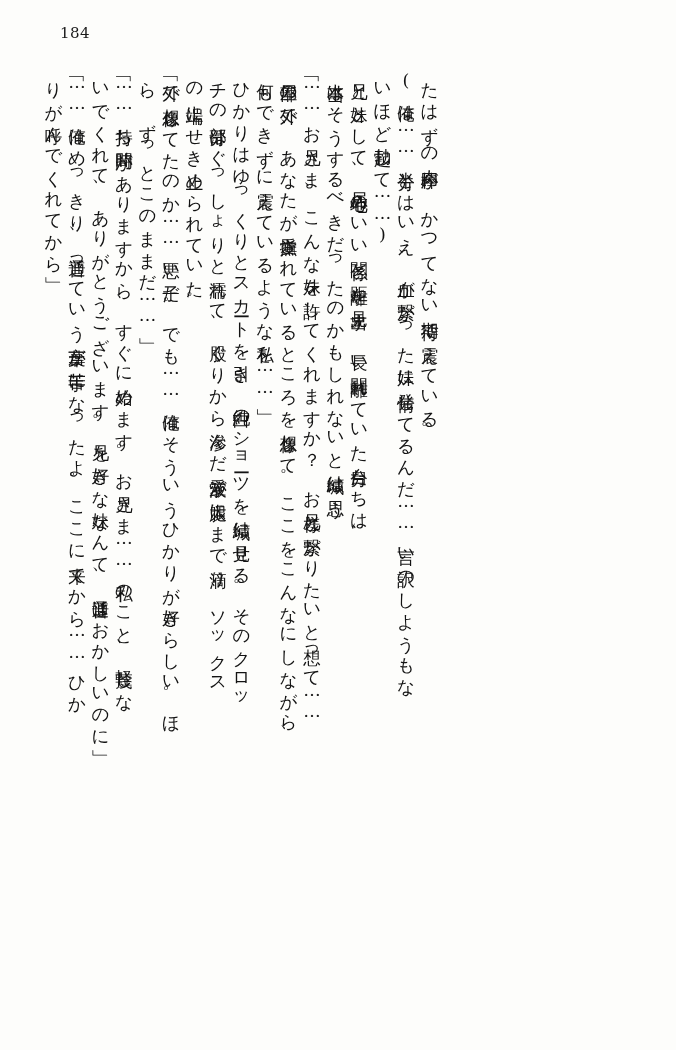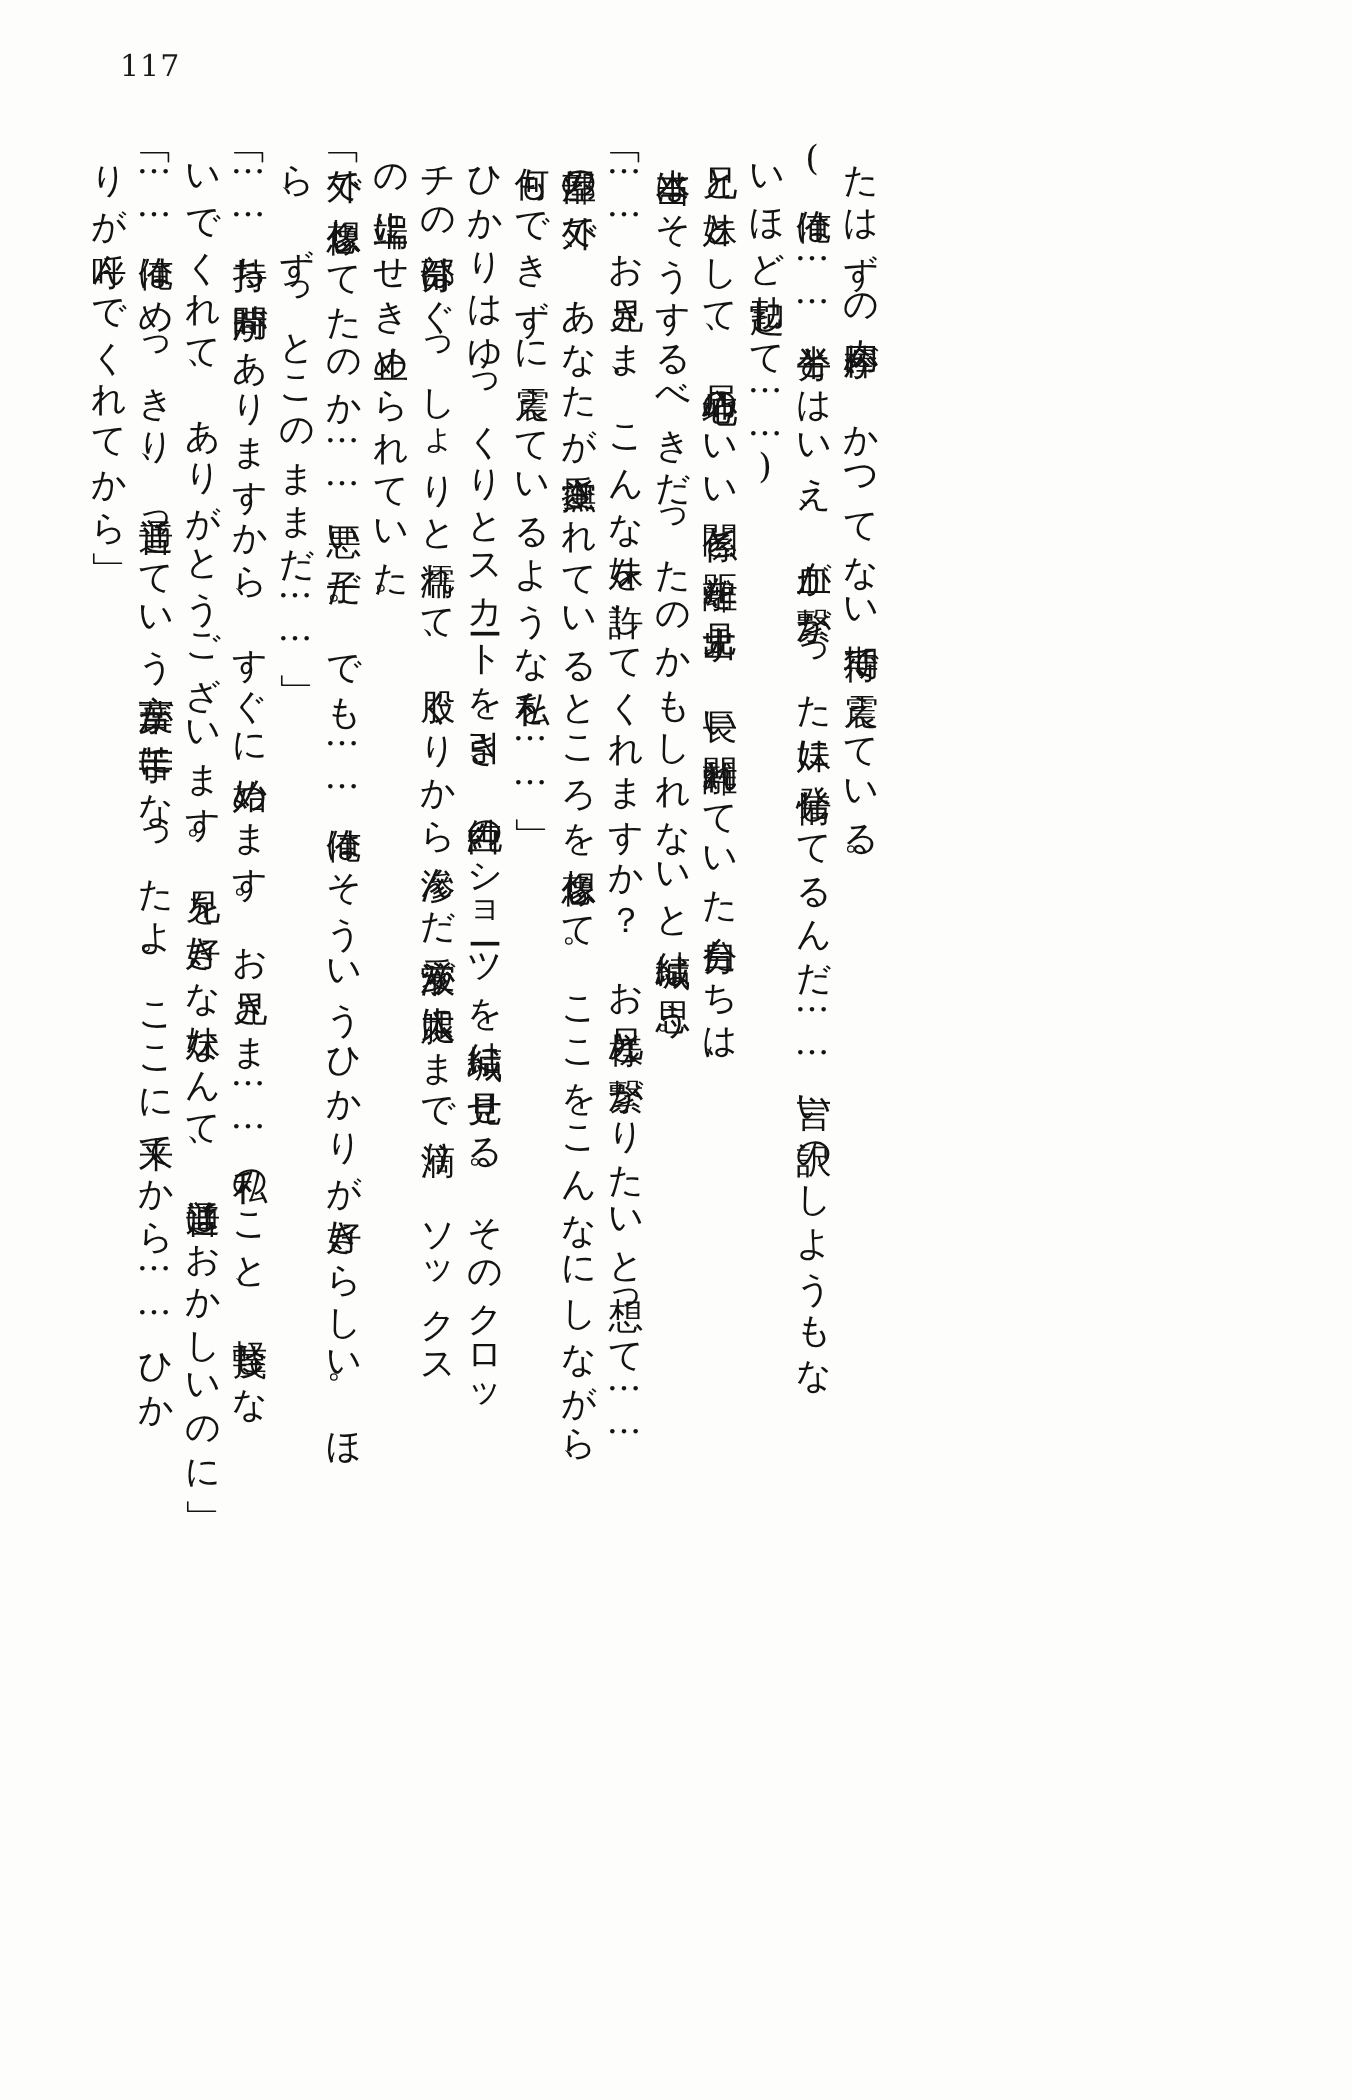--- a/index.html
+++ b/index.html
@@ -55,21 +55,21 @@
     word-break: break-all;
     color: #131313;
     -webkit-font-smoothing: antialiased;
   }
 </style>
 </head>
 <body>
 
 <div class="page">
 
-  <div class="page-number">117</div>
+  <div class="page-number">184</div>
 
   <div class="text-block">
     <div class="column">りが呼んでくれてから」</div>
     <div class="column">「……俺はめっきり、普通っていう言葉が苦手になったよ。ここに来てから……ひか</div>
     <div class="column">いでくれて、ありがとうございます。兄を好きな妹なんて、普通はおかしいのに」</div>
     <div class="column">「……持ち時間がありますから、すぐに始めます。お兄さま……私のこと、軽蔑しな</div>
     <div class="column">ら、ずっとこのままだ……」</div>
     <div class="column">「外で想像してたのか……悪い子だ。でも……俺はそういうひかりが好きらしい。ほ</div>
     <div class="column">の上端にせき止められていた。</div>
     <div class="column">チの部分はぐっしょりと濡れて、股ぐりから滲んだ愛液が太腿にまで滴り、ソックス</div>

